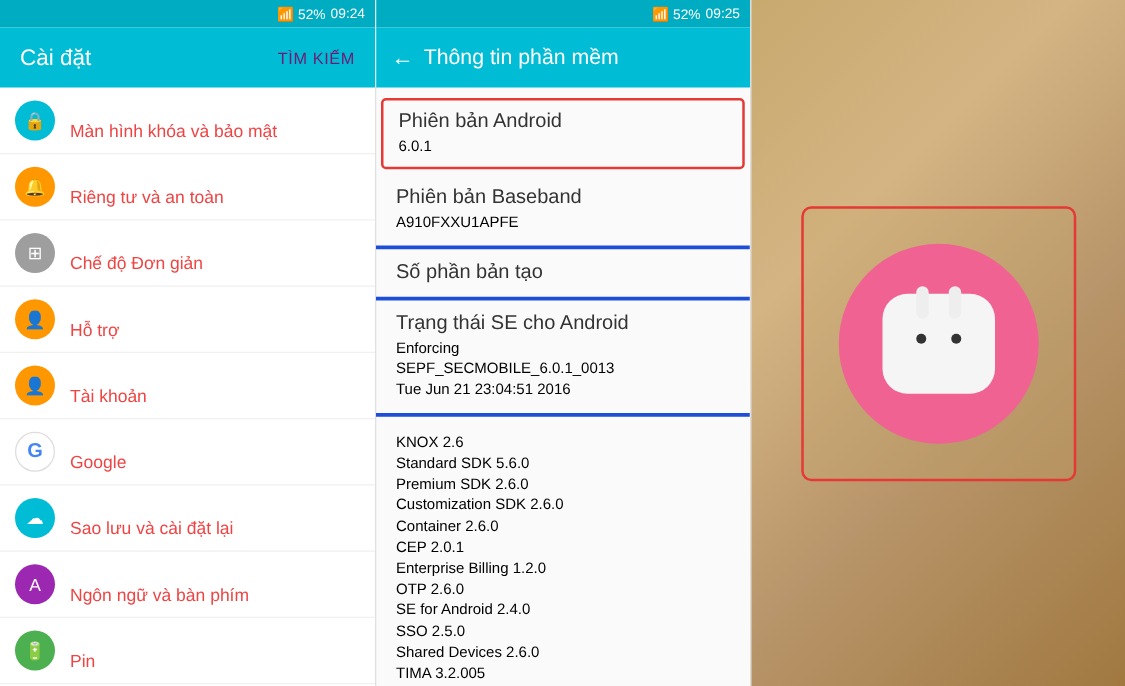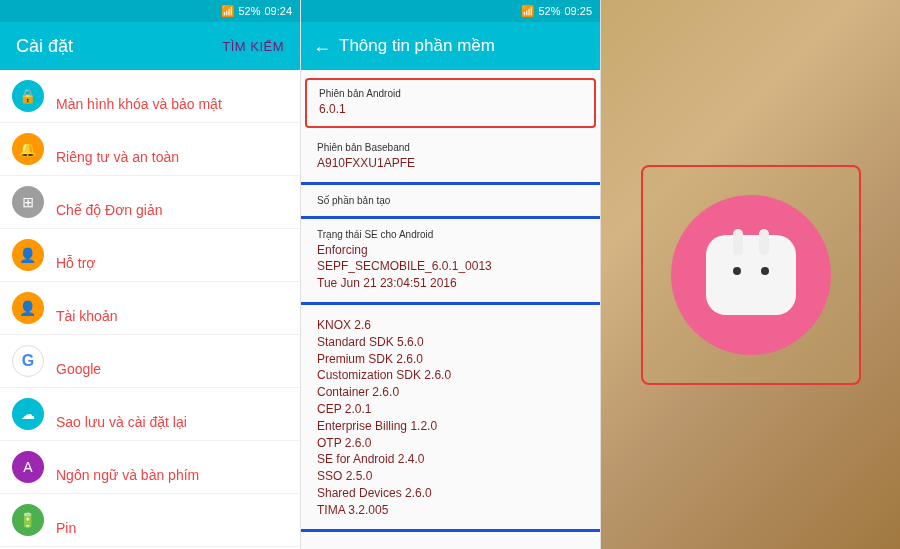--- a/index.html
+++ b/index.html
@@ -162,28 +162,28 @@
     }
 
     .software-item.highlighted {
       border: 2px solid #e53935;
       border-radius: 4px;
       margin: 4px 4px;
       padding: 8px 12px;
     }
 
     .software-item-label {
-      font-size: 10px;
+      font-size: 16px;
       color: #333;
       font-weight: 500;
     }
 
     .software-item-value {
       font-size: 12px;
-      color: #7f1d1d;
+      color: #000000;
       margin-top: 2px;
       line-height: 1.4;
     }
 
     
     .right-panel {
       width: 300px;
       height: 549px;
       background: linear-gradient(135deg, #c8a96e 0%, #d4b483 30%, #b8956a 60%, #a07840 100%);
       display: flex;

